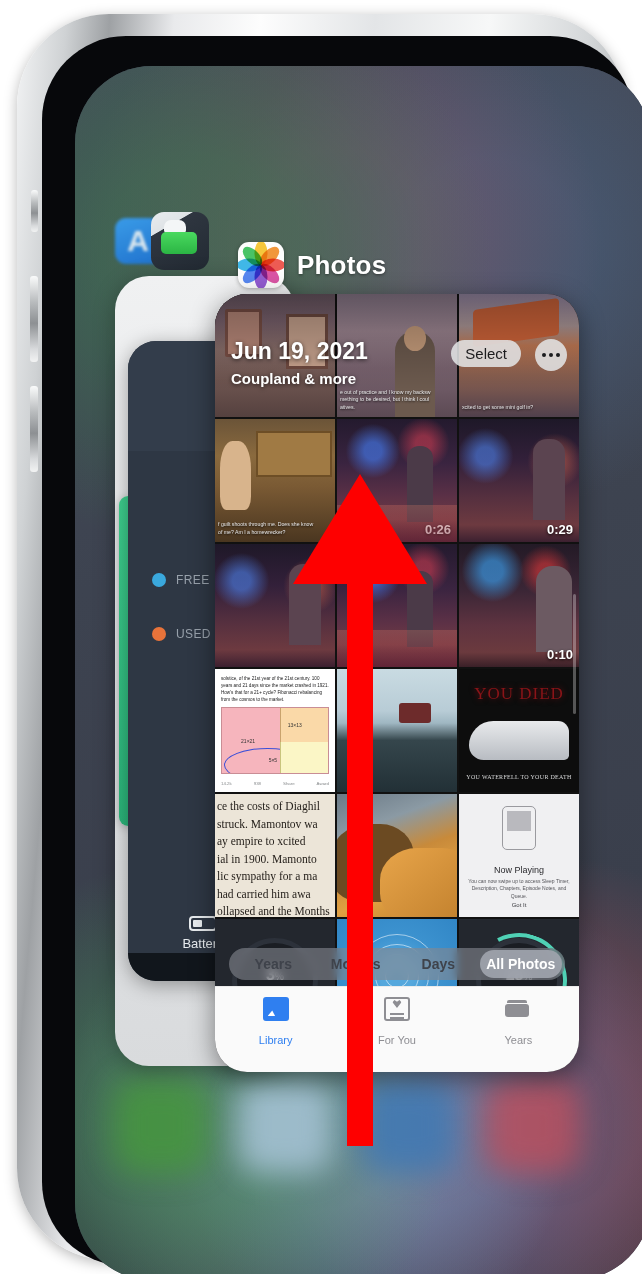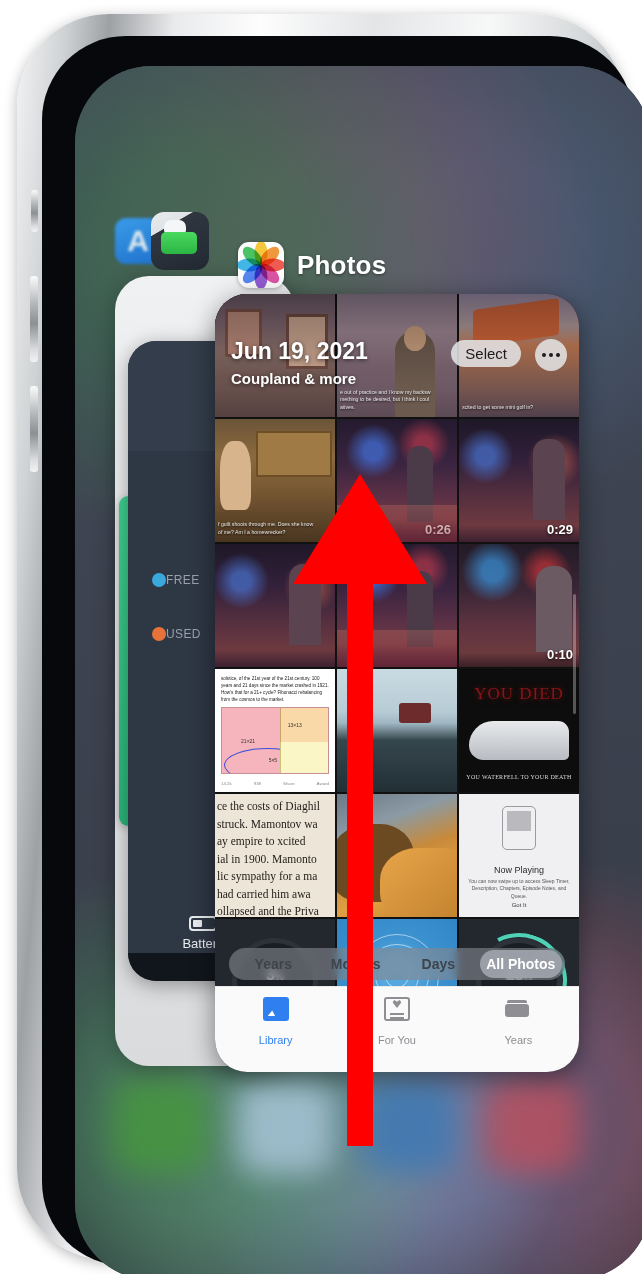--- a/index.html
+++ b/index.html
@@ -109,21 +109,21 @@
     border-radius: 28px;
     background: #2e3744;
     box-shadow: 0 4px 20px rgba(0,0,0,.35);
     overflow: hidden;
     color: #aeb6c0;
   }
   #card-back-dark .dark-head {
     position:absolute; left:0; top:0; right:0; height:110px;
     background:#333d4b;
   }
-  .legend-row { position:absolute; display:flex; align-items:flex-start; }
+  .legend-row { position:absolute; display:flex; align-items:flex-start; gap:10px; }
   .legend-dot { width:14px; height:14px; border-radius:50%; }
   .legend-txt { font-size:12px; letter-spacing:.4px; color:#98a1ab; }
   #legend-free { left:24px; top:232px; }
   #legend-used { left:24px; top:286px; }
   #dark-tab-battery {
     position:absolute; left:0; right:0; bottom:30px;
     display:flex; flex-direction:column; align-items:center; gap:5px;
   }
   #dark-tab-battery .b-icon {
     width:28px; height:15px; border:2px solid #e8ecef; border-radius:4px; position:relative;
@@ -611,21 +611,21 @@
               <div class="yd-sub">YOU WATERFELL TO YOUR DEATH</div>
             </div>
             <div class="cell t-book">
               <div class="bk-lines">
                 <div>ce the costs of Diaghil</div>
                 <div>struck. Mamontov wa</div>
                 <div>ay empire to xcited</div>
                 <div>ial in 1900. Mamonto</div>
                 <div>lic sympathy for a ma</div>
                 <div>had carried him awa</div>
-                <div>ollapsed and the Priva</div>
+                <div>ollapsed and the Months</div>
               </div>
             </div>
             <div class="cell t-dog"></div>
             <div class="cell t-nowplaying">
               <div class="np-dev"></div>
               <div class="np-title">Now Playing</div>
               <div class="np-body">You can now swipe up to access Sleep Timer, Description, Chapters, Episode Notes, and Queue.</div>
               <div class="np-cta">Got It</div>
             </div>
             <div class="cell t-mem">

